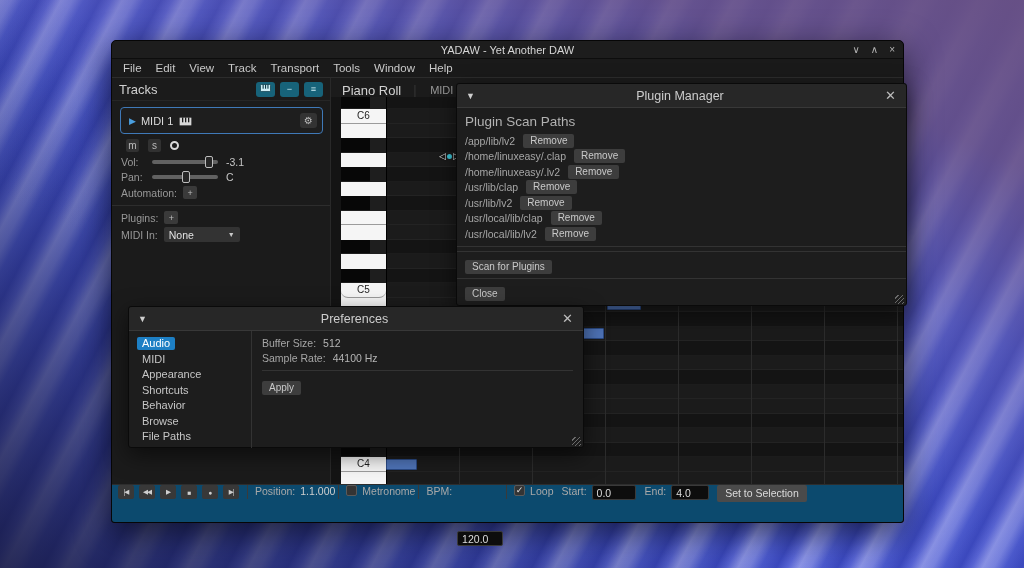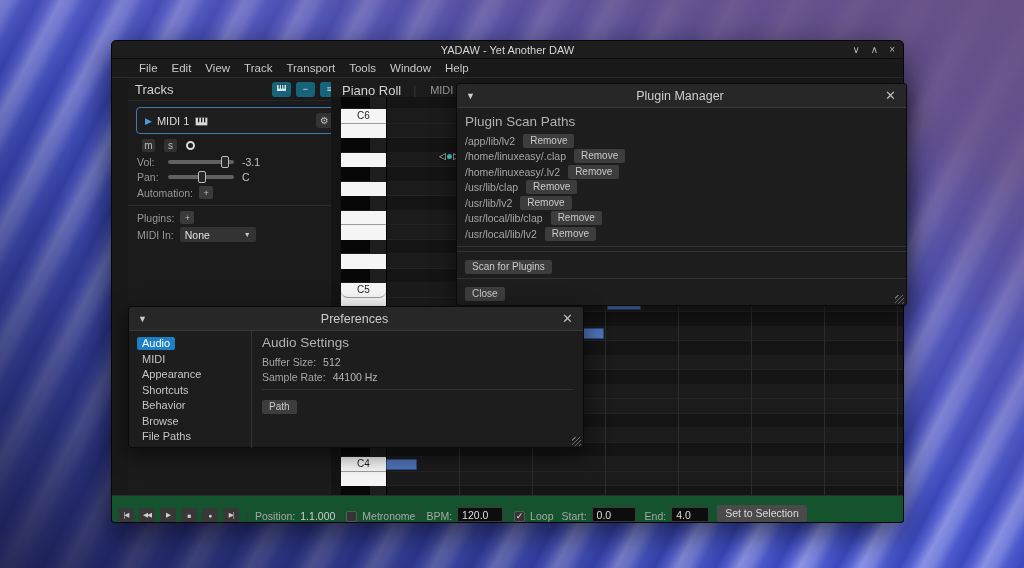--- a/index.html
+++ b/index.html
@@ -13,24 +13,24 @@
   .window{position:absolute;left:111px;top:40px;width:793px;height:483px;background:#191919;
     border:1px solid #060606;border-radius:5px 5px 3px 3px;box-shadow:0 10px 34px rgba(0,0,0,0.6);}
   
   .titlebar{position:absolute;left:0;top:0;right:0;height:18px;background:#1d1d1d;border-radius:5px 5px 0 0;
     display:flex;align-items:center;border-bottom:1px solid #0d0d0d;}
   .titlebar .title{flex:1;text-align:center;font-size:11px;color:#d6d6d6;}
   .win-controls{position:absolute;right:8px;top:0;height:18px;display:flex;gap:11px;align-items:center;}
   .win-btn{color:#b5b5b5;font-size:10px;line-height:1;cursor:default;}
   
   .menubar{position:absolute;left:0;top:18px;right:0;height:19px;background:#1a1a1a;border-bottom:1px solid #2c2c2c;
-    display:flex;align-items:center;padding-left:20px;}
+    display:flex;align-items:center;padding-left:4px;}
   .menu-item{color:#c9c9c9;font-size:11.5px;padding:0 7px;}
   
-  .tracks-panel{position:absolute;left:16px;top:37px;width:219px;height:425px;background:#1b1b1b;border-right:1px solid #292929;}
+  .tracks-panel{position:absolute;left:0;top:37px;width:219px;height:425px;background:#1b1b1b;border-right:1px solid #292929;}
   .tracks-header{height:23px;display:flex;align-items:center;padding:0 7px;border-bottom:1px solid #262626;}
   .tracks-title{font-size:13px;color:#cfcfcf;flex:1;}
   .tp-btn{width:19px;height:15px;background:#17637a;border-radius:3px;margin-left:5px;display:flex;align-items:center;justify-content:center;color:#cfeef5;font-size:9px;line-height:1;}
   .track-card{margin:6px 7px 4px 8px;height:27px;background:#1e1e1e;border:1px solid #3f79b8;border-radius:4px;
     display:flex;align-items:center;padding:0 5px;}
   .play-tri{color:#4a9fe0;font-size:9px;margin:0 5px 0 3px;}
   .track-name{font-size:11px;color:#dcdcdc;margin-right:6px;}
   .gear-btn{margin-left:auto;width:17px;height:15px;background:#333;border-radius:3px;color:#bdbdbd;font-size:10px;display:flex;align-items:center;justify-content:center;}
   .msr-row{display:flex;align-items:center;gap:9px;margin:5px 0 4px 14px;}
   .ms-btn{width:13px;height:13px;background:#313131;border-radius:2px;color:#bbb;font-size:10px;display:flex;align-items:center;justify-content:center;line-height:1;}
@@ -93,22 +93,22 @@
   .prefs-nav{width:123px;border-right:1px solid #333;padding:5px 0 0 8px;}
   .pnav-item{font-size:11px;color:#c6c6c6;height:15.5px;display:flex;align-items:center;}
   .pnav-item .pill{padding:0 5px;border-radius:2px;line-height:13px;}
   .pnav-item.selected .pill{background:#1d7fc4;color:#fff;}
   .prefs-content{flex:1;padding:4px 10px 0 10px;}
   .prefs-heading{font-size:13.5px;color:#b2b2b2;margin-bottom:4px;}
   .pref-row{font-size:10.5px;color:#a6a6a6;height:15px;display:flex;align-items:center;}
   .pref-row .pv{margin-left:7px;color:#b5b5b5;}
   .pref-sep{border-top:1px solid #333;margin:5px 0 6px 0;}
   
-  .transport{position:absolute;left:0;right:0;bottom:0;height:27px;background:#14532d;border-top:1px solid #2d2d2d;
-    border-radius:0 0 3px 3px;display:flex;align-items:flex-end;padding:0 6px;font-size:10.5px;color:#a8a8a8;}
+  .transport{position:absolute;left:0;right:0;bottom:0;height:38px;background:#0c4a6e;border-top:1px solid #2d2d2d;
+    border-radius:0 0 3px 3px;display:flex;align-items:flex-start;padding:0 6px;font-size:10.5px;color:#a8a8a8;}
   .t-btn{width:16px;height:14px;background:#383838;border-radius:2px;color:#cfcfcf;display:flex;align-items:center;justify-content:center;font-size:6.5px;margin-right:5px;letter-spacing:-1px;}
   .t-sep{width:1px;height:14px;background:#3a3a3a;margin:0 7px 0 3px;}
   .t-val{color:#cfcfcf;margin-left:5px;}
   .checkbox{width:11px;height:11px;background:#343434;border:1px solid #5a5a5a;border-radius:2px;margin-right:5px;
     display:flex;align-items:center;justify-content:center;font-size:9px;color:#e0e0e0;line-height:1;}
   .t-input{margin-left:5px;}
   .t-bigbtn{background:#4a4a4a;border-radius:2px;color:#dcdcdc;font-size:10.5px;padding:2px 8px;margin-left:8px;line-height:1.2;white-space:nowrap;}
   .t-label{white-space:nowrap;}
 </style>
 </head>
@@ -411,31 +411,30 @@
               <span class="pill">Behavior</span>
             </div>
             <div class="pnav-item">
               <span class="pill">Browse</span>
             </div>
             <div class="pnav-item">
               <span class="pill">File Paths</span>
             </div>
           </div>
         <div class="prefs-content">
-          <div class="prefs-heading">Audio Settings</div>
           <div class="pref-row">
             <span>Buffer Size:</span>
             <span class="pv">512</span>
           </div>
           <div class="pref-row">
             <span>Sample Rate:</span>
             <span class="pv">44100 Hz</span>
           </div>
           <div class="pref-sep"></div>
-          <span class="sm-btn">Path</span>
+          <span class="sm-btn">Apply</span>
         </div>
         <div class="grip"></div>
       </div>
     </div>
 
     <div class="transport">
       <span id="t-buttons" style="display:flex;">
           <span class="t-btn">|◀</span>
           <span class="t-btn">◀◀</span>
           <span class="t-btn">▶</span>

